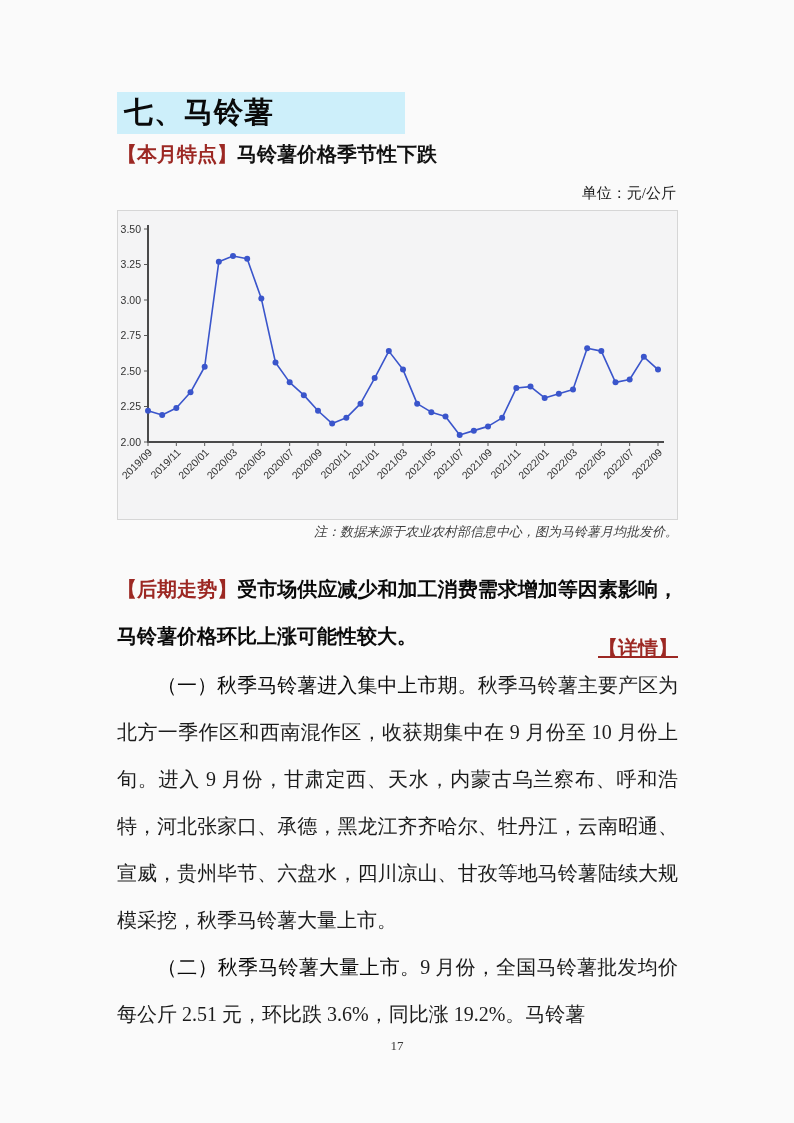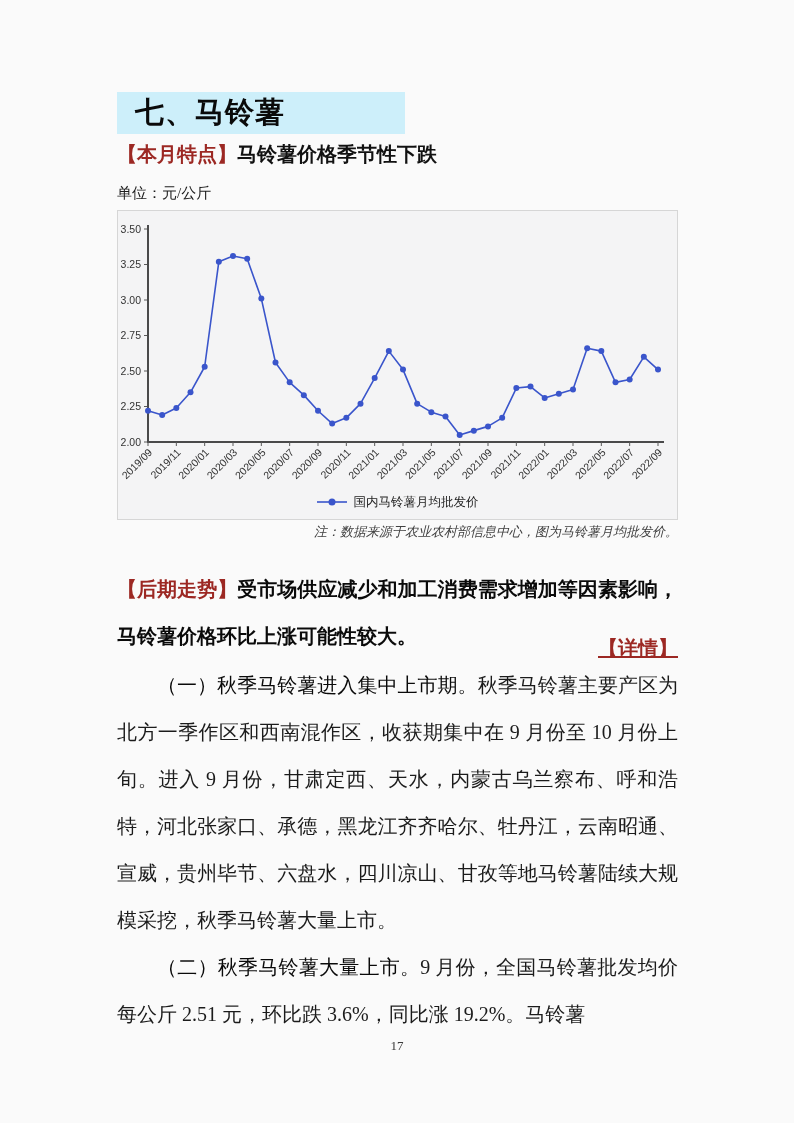--- a/index.html
+++ b/index.html
@@ -13,29 +13,29 @@
     background:#fafafa;color:#111;
     font-family:"Liberation Serif", serif;
   }
   .abs{position:absolute;}
   .title-hl{
     left:117px;top:92px;width:288px;height:42px;background:var(--hl);
     display:flex;align-items:center;
   }
   .title{
     font-family:"Liberation Sans", sans-serif;font-weight:700;
-    font-size:29px;letter-spacing:1px;padding-left:18px;color:#0a0a0a;
+    font-size:29px;letter-spacing:1px;padding-left:7px;color:#0a0a0a;
   }
   .feature{
     left:117px;top:141px;width:561px;
     font-family:"Liberation Sans", sans-serif;font-weight:700;font-size:20px;
   }
   .feature .label{color:var(--red);margin-top:16px;}
   .unit{
-    left:117px;top:184px;width:559px;text-align:left;
+    left:117px;top:184px;width:559px;text-align:right;
     font-size:15px;color:#1a1a1a;
   }
   .chart-box{
     left:117px;top:210px;width:561px;height:310px;box-sizing:border-box;
     background:#f4f4f5;border:1px solid #d6d6d6;
     display:flex;flex-direction:column;align-items:center;
   }
   #plot{display:block;margin-top:2px;}
   .tick{
     font-family:"Liberation Sans", sans-serif;font-size:10.5px;fill:#333;
@@ -172,27 +172,20 @@
       <circle cx="426.6666666666667" cy="184.98" r="3" fill="#3a55cb"></circle>
       <circle cx="440.8333333333333" cy="180.72000000000003" r="3" fill="#3a55cb"></circle>
       <circle cx="455" cy="176.45999999999998" r="3" fill="#3a55cb"></circle>
       <circle cx="469.1666666666667" cy="135.27999999999997" r="3" fill="#3a55cb"></circle>
       <circle cx="483.3333333333333" cy="138.12" r="3" fill="#3a55cb"></circle>
       <circle cx="497.5" cy="169.36" r="3" fill="#3a55cb"></circle>
       <circle cx="511.6666666666667" cy="166.52" r="3" fill="#3a55cb"></circle>
       <circle cx="525.8333333333333" cy="143.79999999999998" r="3" fill="#3a55cb"></circle>
       <circle cx="540" cy="156.58000000000004" r="3" fill="#3a55cb"></circle>
     </svg>
-  <div class="legend">
-    <svg class="legend-marker" width="30" height="10" viewBox="0 0 30 10">
-      <line x1="0" y1="5" x2="30" y2="5" stroke="currentColor" stroke-width="1.6"></line>
-      <circle cx="15" cy="5" r="3.5" fill="currentColor"></circle>
-    </svg>
-    <span>国内马铃薯月均批发价</span>
-  </div>
 </figure>
 
 <div class="abs note">注：数据来源于农业农村部信息中心，图为马铃薯月均批发价。</div>
 
 <div class="abs outlook">
   <span class="label">【后期走势】</span><span>受市场供应减少和加工消费需求增加等因素影响，马铃薯价格环比上涨可能性较大。</span>
 </div>
 
 <div class="abs details-heading">【详情】</div>
 

